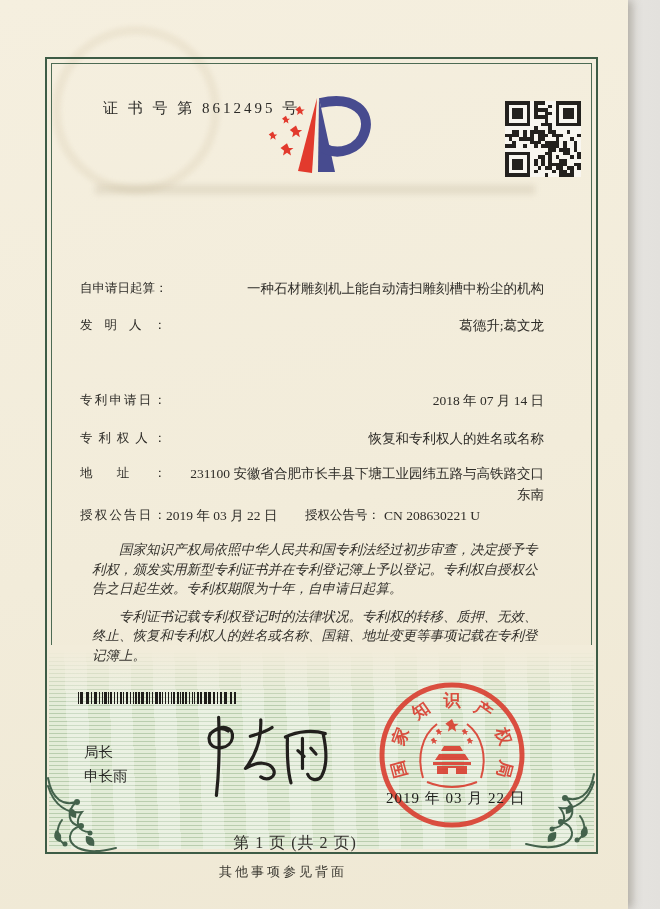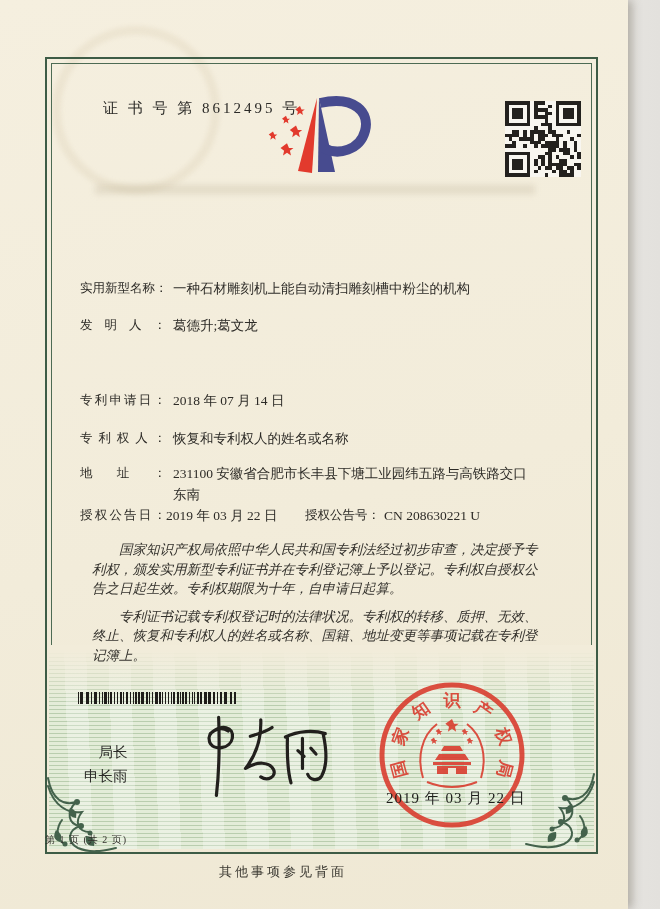--- a/index.html
+++ b/index.html
@@ -45,42 +45,42 @@
   }
   .title{
     position:absolute;left:45px;top:195px;width:553px;text-align:center;
     font-size:34px;font-weight:bold;letter-spacing:9px;color:#151515;white-space:nowrap;
   }
   .field-row{position:absolute;left:80px;width:490px;font-size:13.5px;color:#2d2b27;line-height:21px;}
   .field-label{
     display:inline-block;width:86px;font-size:12.5px;
     text-align:justify;text-align-last:justify;vertical-align:top;white-space:nowrap;
   }
-  .field-value{display:inline-block;width:364px;margin-left:7px;vertical-align:top;}
+  .field-value{display:inline-block;width:364px;margin-left:14px;vertical-align:top;text-align:right;}
   .grant-pair2{position:absolute;left:225px;top:0;white-space:nowrap;}
   .grant-pair2 .field-label{width:auto;text-align-last:auto;margin-right:4px;}
   .paragraphs{
     position:absolute;left:84px;top:532px;width:468px;
     font-size:13.5px;line-height:19.6px;color:#33312c;font-style:italic;
   }
   .paragraphs p{margin:8px;text-indent:2em;}
   .director-block{
     position:absolute;left:84px;top:740px;
     font-family:"Liberation Sans","DejaVu Sans",sans-serif;
-    font-size:14.5px;color:#2c2c29;line-height:24px;text-align:right;
+    font-size:14.5px;color:#2c2c29;line-height:24px;
   }
   .barcode{position:absolute;left:78px;top:692px;width:161px;height:12px;}
   .signature{position:absolute;left:183px;top:710px;transform:rotate(-2deg);}
   .seal{position:absolute;left:377px;top:680px;}
   .seal-date{
     position:absolute;left:386px;top:789px;font-size:15px;letter-spacing:1px;color:#1e1e1c;white-space:nowrap;
   }
   .page-info{
-    position:absolute;left:45px;top:833px;width:500px;
-    font-size:10px;color:#33312c;letter-spacing:1px;
+    position:absolute;left:45px;top:833px;width:500px;text-align:center;
+    font-size:16px;color:#33312c;letter-spacing:1px;
   }
   .back-note{
     position:absolute;left:45px;top:863px;width:476px;text-align:center;
     font-size:13px;letter-spacing:3px;color:#3a3831;
   }
   .corner-ornament{position:absolute;width:78px;height:82px;}
   .corner-ornament.left{left:42px;top:772px;}
   .corner-ornament.right{left:522px;top:768px;transform:scaleX(-1);}
   .logo{position:absolute;left:260px;top:95px;}
   .qr{position:absolute;left:505px;top:101px;}
@@ -285,21 +285,21 @@
         <rect x="11" y="20" width="1" height="1"></rect>
         <rect x="15" y="20" width="1" height="1"></rect>
         <rect x="16" y="20" width="1" height="1"></rect>
         <rect x="17" y="20" width="1" height="1"></rect>
         <rect x="18" y="20" width="1" height="1"></rect>
       </g>
   </svg>
 
 
   <div class="field-row" style="top:278px">
-    <span class="field-label">实用新型名称：</span><span class="field-value">一种石材雕刻机上能自动清扫雕刻槽中粉尘的机构</span>
+    <span class="field-label">自申请日起算：</span><span class="field-value">一种石材雕刻机上能自动清扫雕刻槽中粉尘的机构</span>
   </div>
   <div class="field-row" style="top:315px">
     <span class="field-label">发明人：</span><span class="field-value">葛德升;葛文龙</span>
   </div>
   <div class="field-row" style="top:390px">
     <span class="field-label">专利申请日：</span><span class="field-value">2018 年 07 月 14 日</span>
   </div>
   <div class="field-row" style="top:428px">
     <span class="field-label">专利权人：</span><span class="field-value">恢复和专利权人的姓名或名称</span>
   </div>

